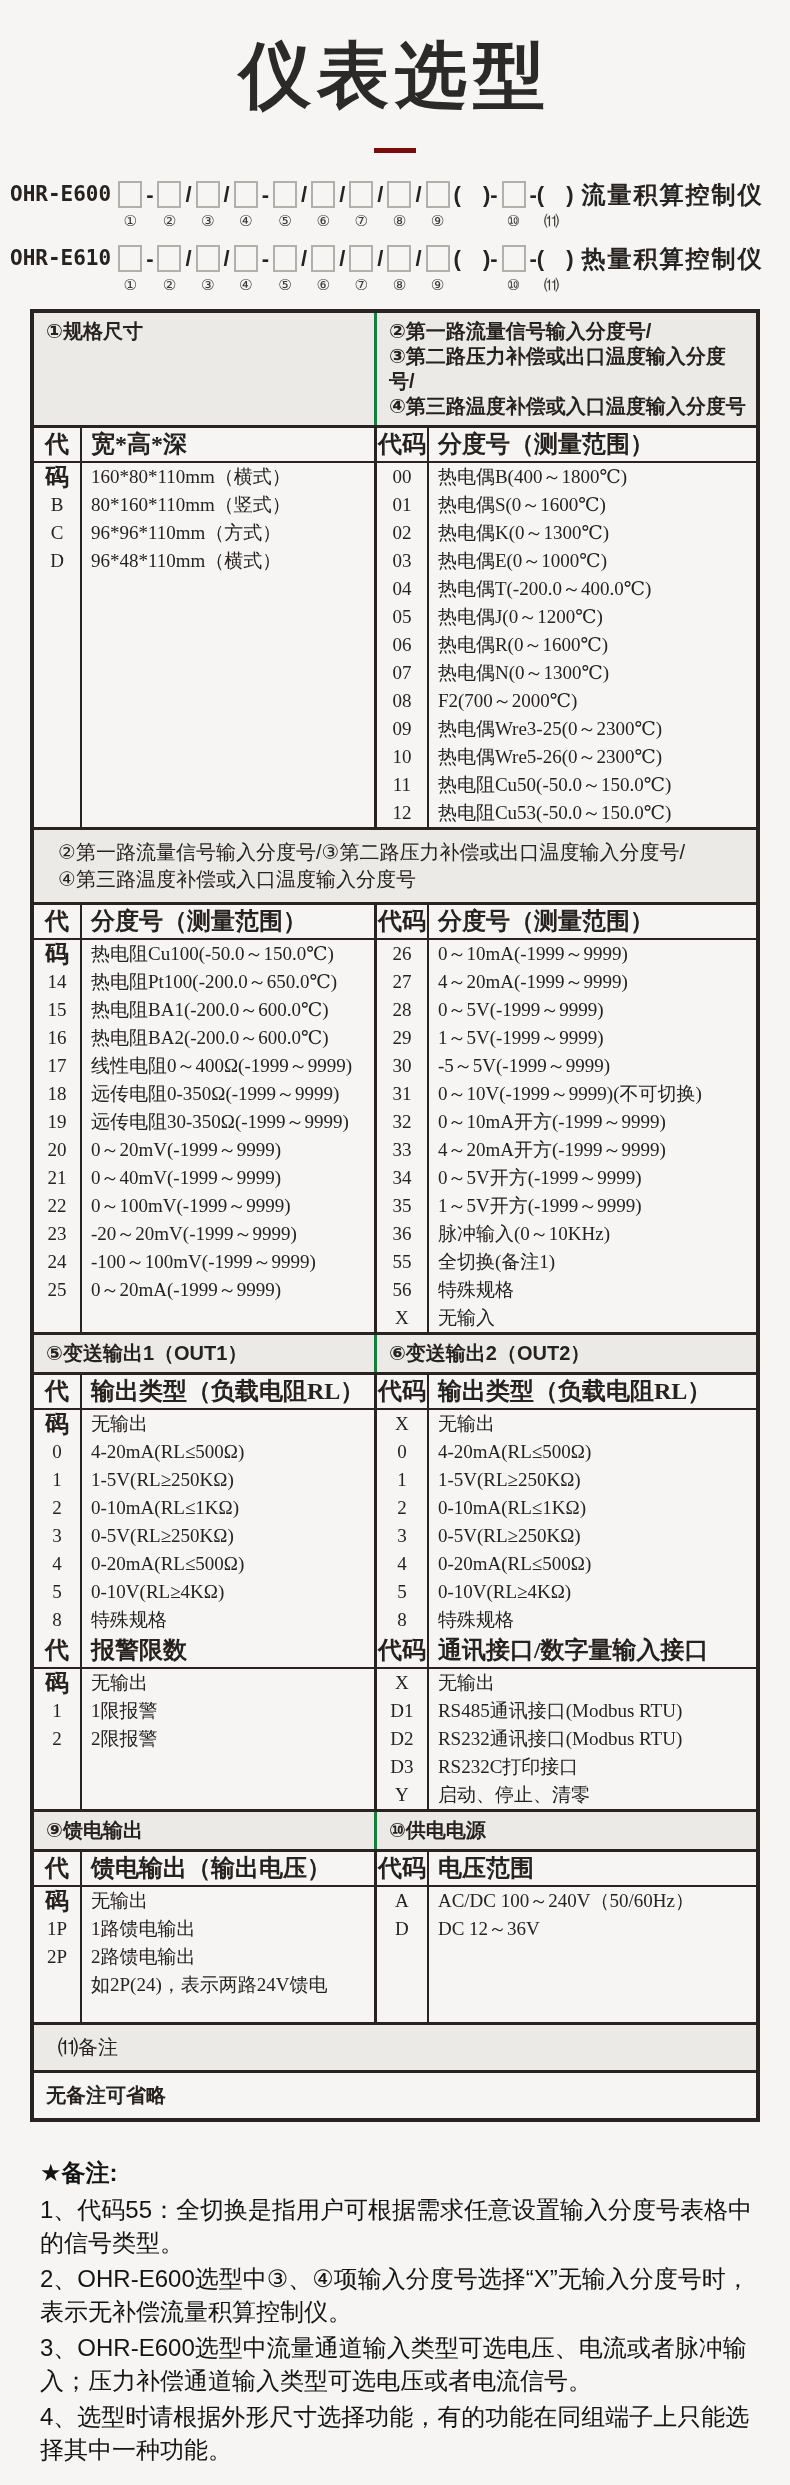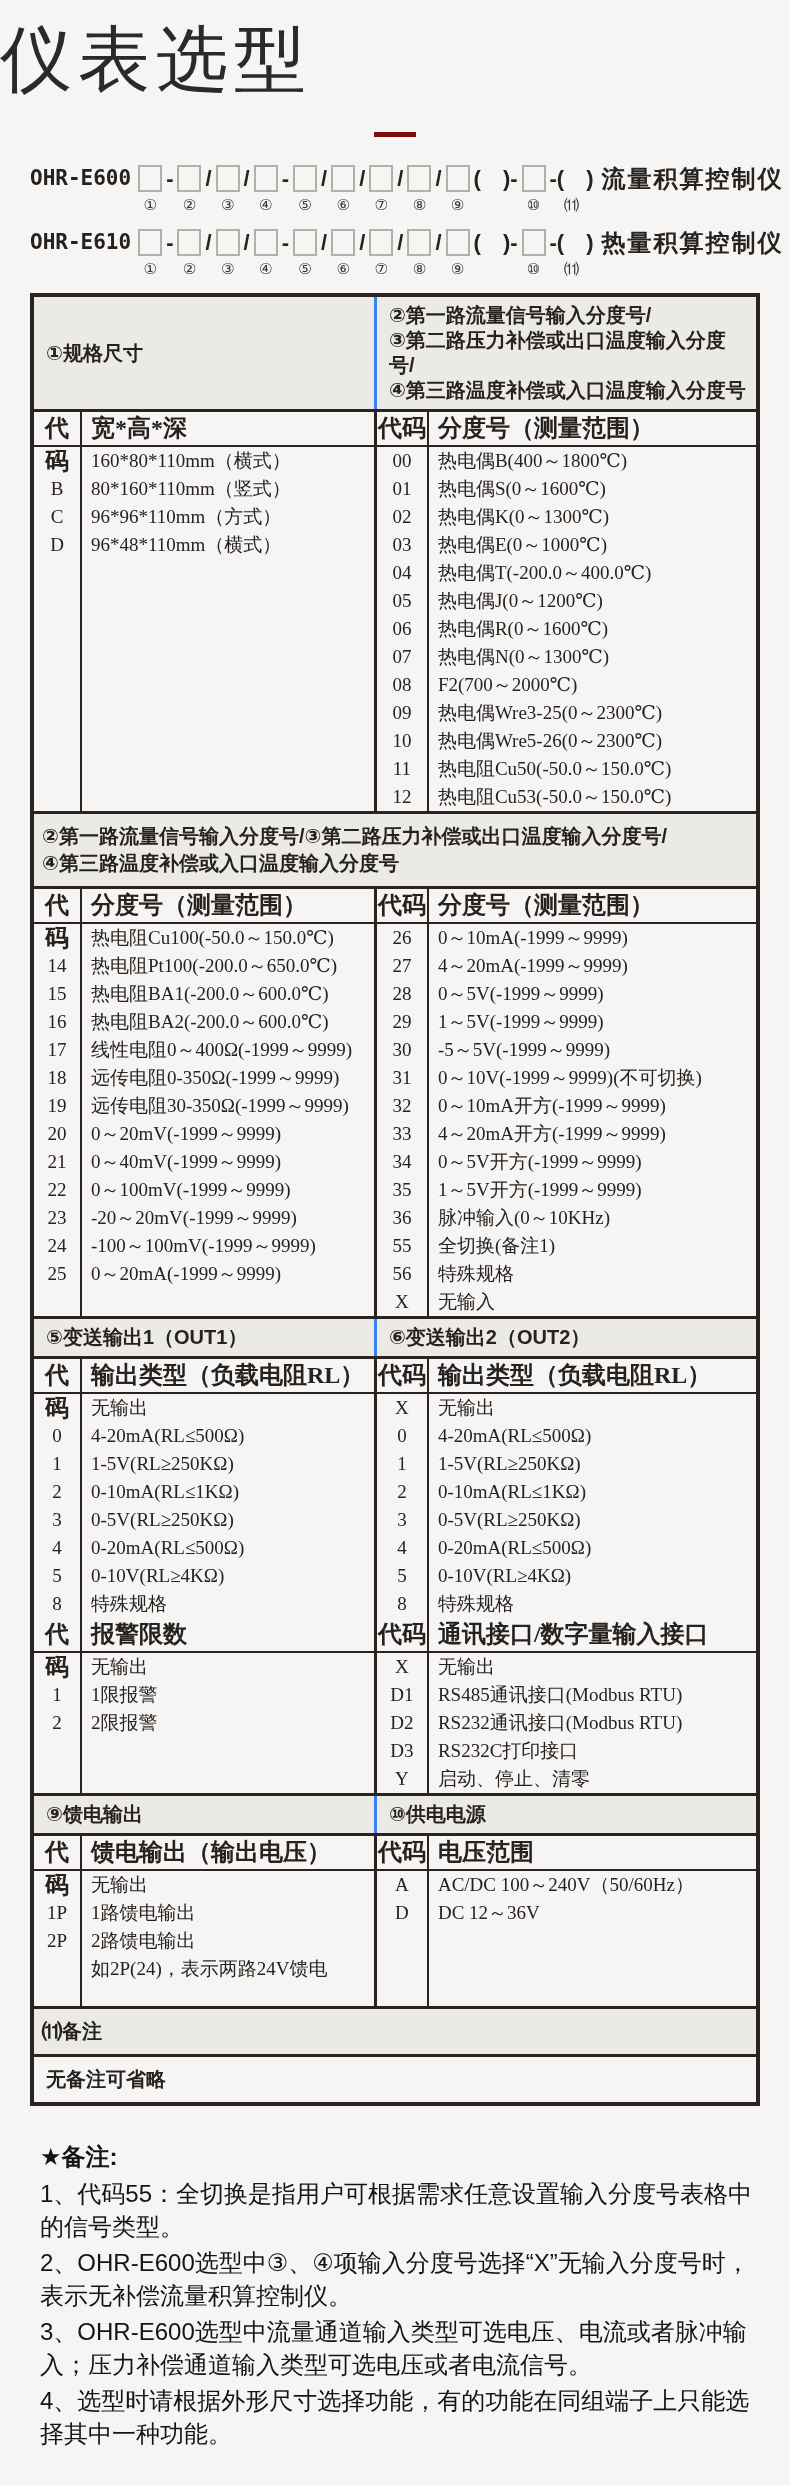--- a/index.html
+++ b/index.html
@@ -1,57 +1,57 @@
 <!DOCTYPE html>
 <html><head>
 <meta charset="utf-8">
 <style>
   html,body{margin:0;padding:0;background:#f6f5f3;}
   body{width:790px;min-height:2485px;color:#262220;
        font-family:"Liberation Sans","DejaVu Sans",sans-serif;}
 
   
-  .title{margin:0;padding-top:16px;font-size:72px;line-height:86px;
-         font-weight:400;letter-spacing:6px;color:#2b2a29;}
+  .title{margin:0;padding-top:32px;text-align:center;font-size:72px;line-height:86px;
+         font-weight:700;letter-spacing:6px;color:#2b2a29;}
   .title-underline{width:42px;height:5px;margin:30px auto 28px;background:#7a0c0c;}
 
   
-  .models{padding-left:30px;}
+  .models{padding-left:10px;}
   .model-line{display:flex;align-items:flex-start;margin-bottom:16px;font-weight:700;}
   .model-prefix{font-family:"DejaVu Sans Mono","Liberation Mono",monospace;
                 font-size:21px;line-height:27px;margin-right:5px;white-space:nowrap;}
   .slot{display:flex;flex-direction:column;align-items:center;margin:0 2px;}
   .pos-box{width:20px;height:23px;border:2px solid #b3b0ac;background:transparent;}
   .pos-num{margin-top:5px;font-size:15px;line-height:16px;font-weight:400;color:#3c3936;}
   .sep{font-size:22px;line-height:27px;padding:0 2px;font-weight:600;white-space:pre;}
   .box-text{font-size:22px;line-height:27px;font-weight:600;white-space:pre;}
   .model-label{font-size:24px;line-height:27px;letter-spacing:2px;margin-left:6px;white-space:nowrap;}
 
   
   .sel-table{margin:6px auto 0;width:722px;border:4px solid #292321;
              font-family:"Liberation Serif","DejaVu Serif",serif;}
   .band{display:grid;grid-template-columns:47.5% 52.5%;}
   .band.single{display:block;}
   .band-title{background:#eceae7;font-family:"Liberation Sans","DejaVu Sans",sans-serif;
               font-weight:700;font-size:20px;line-height:25px;
               border-top:3px solid #292321;border-bottom:3px solid #292321;}
   .band:first-child.band-title{border-top:none;}
   .band-title .cell{padding:6px 8px 6px 12px;}
-  .band-title .cell.left{border-right:3px solid #3b82f6;display:flex;flex-direction:column;justify-content:center;}
+  .band-title .cell.left{border-right:3px solid #15803d;display:flex;flex-direction:column;justify-content:flex-start;}
   .band-cols .half{display:flex;flex-direction:column;}
   .band-cols .half.left{border-right:3px solid #292321;}
   .col-head{display:flex;height:33px;line-height:33px;border-bottom:2px solid #292321;
             font-weight:700;font-size:24px;}
   .t-row{display:flex;height:28px;line-height:28px;font-size:19px;}
   .t-filler{flex:1;display:flex;min-height:0;}
   .c-code{width:46px;flex:0 0 46px;text-align:center;border-right:2px solid #292321;}
   .half.right .c-code,.band-cols .half.right .col-head .c-code{width:50px;flex:0 0 50px;}
   .c-label{padding-left:9px;white-space:nowrap;overflow:hidden;}
   .band-remark-title{background:#eceae7;font-family:"Liberation Sans","DejaVu Sans",sans-serif;
-        font-weight:700;font-size:20px;padding:9px 8px;
+        font-weight:400;font-size:20px;padding:9px 24px;
         border-top:3px solid #292321;border-bottom:3px solid #292321;}
   .band-full-row{font-size:20px;font-weight:600;padding:9px 12px;}
   .band-feed{min-height:170px;}
 
   
   .notes{margin:34px 18px 0 40px;color:#141414;font-size:24px;line-height:33px;}
   .notes-title{font-weight:600;margin-bottom:4px;}
   .note-item{margin-bottom:3px;}
 </style>
 </head>

